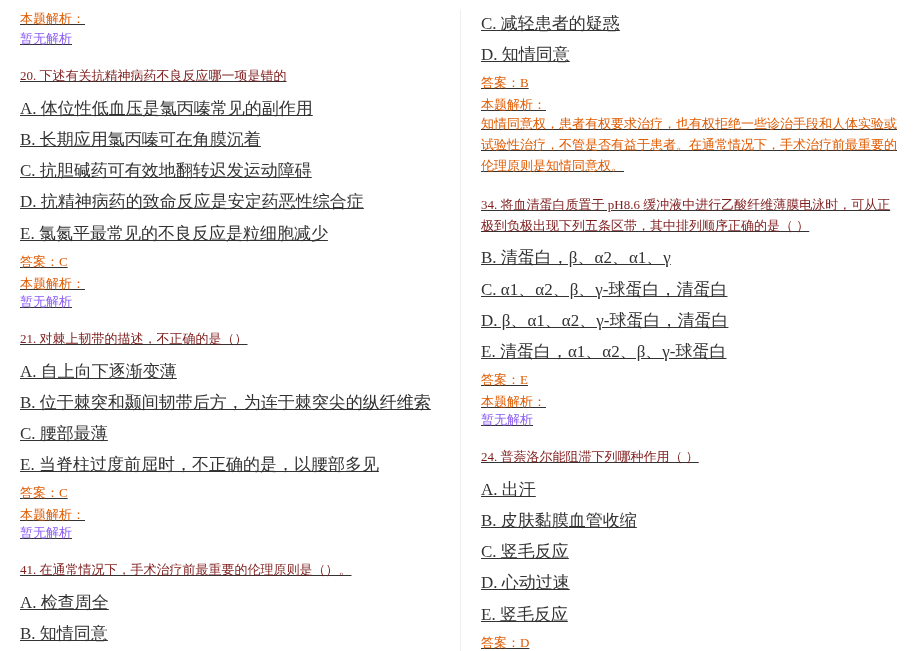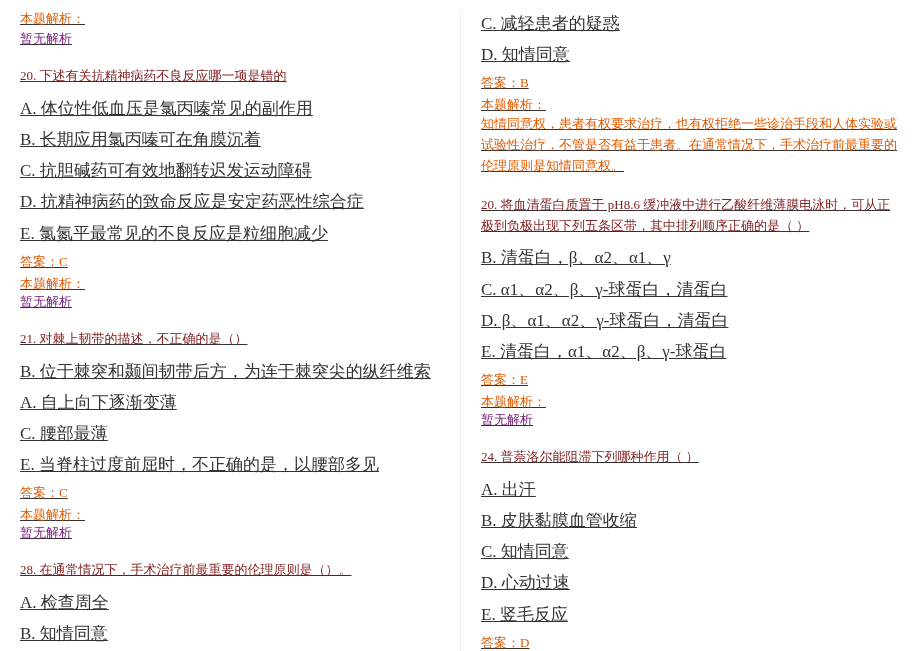--- a/index.html
+++ b/index.html
@@ -52,21 +52,21 @@
       color: #e05a00;
       font-size: 13px;
       margin-top: 4px;
     }
     .analysis-content {
       color: #e05a00;
       font-size: 13px;
       line-height: 1.6;
     }
     .no-analysis {
-      color: #701a75;
+      color: #8b5cf6;
       font-size: 13px;
     }
     .section-title {
       color: #e05a00;
       font-size: 13px;
       margin-bottom: 2px;
     }
   </style>
 </head>
 <body>
@@ -89,68 +89,68 @@
       <div class="option">E. 氯氮平最常见的不良反应是粒细胞减少</div>
       <div class="answer-line">
         <span>答案：</span><span>C</span>
       </div>
       <div class="analysis-title">本题解析：</div>
       <div class="no-analysis">暂无解析</div>
     </div>
 
     <div class="question-block">
       <div class="question-title">21. 对棘上韧带的描述，不正确的是（）</div>
+      <div class="option">A. 自上向下逐渐变薄</div>
       <div class="option">B. 位于棘突和颞间韧带后方，为连于棘突尖的纵纤维索</div>
-      <div class="option">A. 自上向下逐渐变薄</div>
       <div class="option">C. 腰部最薄</div>
       <div class="option">E. 当脊柱过度前屈时，不正确的是，以腰部多见</div>
       <div class="answer-line">
         <span>答案：</span><span>C</span>
       </div>
       <div class="analysis-title">本题解析：</div>
       <div class="no-analysis">暂无解析</div>
     </div>
 
     <div class="question-block">
-      <div class="question-title">28. 在通常情况下，手术治疗前最重要的伦理原则是（）。</div>
+      <div class="question-title">41. 在通常情况下，手术治疗前最重要的伦理原则是（）。</div>
       <div class="option">A. 检查周全</div>
       <div class="option">B. 知情同意</div>
     </div>
   </div>
 
   <div class="right-column">
 
     <div class="question-block">
       <div class="option">C. 减轻患者的疑惑</div>
       <div class="option">D. 知情同意</div>
       <div class="answer-line">
         <span>答案：</span><span>B</span>
       </div>
       <div class="analysis-title">本题解析：</div>
       <div class="analysis-content">知情同意权，患者有权要求治疗，也有权拒绝一些诊治手段和人体实验或试验性治疗，不管是否有益于患者。在通常情况下，手术治疗前最重要的伦理原则是知情同意权。</div>
     </div>
 
     <div class="question-block">
-      <div class="question-title">20. 将血清蛋白质置于 pH8.6 缓冲液中进行乙酸纤维薄膜电泳时，可从正极到负极出现下列五条区带，其中排列顺序正确的是（    ）</div>
+      <div class="question-title">34. 将血清蛋白质置于 pH8.6 缓冲液中进行乙酸纤维薄膜电泳时，可从正极到负极出现下列五条区带，其中排列顺序正确的是（    ）</div>
       <div class="option">B. 清蛋白，β、α2、α1、γ</div>
       <div class="option">C. α1、α2、β、γ-球蛋白，清蛋白</div>
       <div class="option">D. β、α1、α2、γ-球蛋白，清蛋白</div>
       <div class="option">E. 清蛋白，α1、α2、β、γ-球蛋白</div>
       <div class="answer-line">
         <span>答案：</span><span>E</span>
       </div>
       <div class="analysis-title">本题解析：</div>
       <div class="no-analysis">暂无解析</div>
     </div>
 
     <div class="question-block">
       <div class="question-title">24. 普萘洛尔能阻滞下列哪种作用（  ）</div>
       <div class="option">A. 出汗</div>
       <div class="option">B. 皮肤黏膜血管收缩</div>
-      <div class="option">C. 知情同意</div>
+      <div class="option">C. 竖毛反应</div>
       <div class="option">D. 心动过速</div>
       <div class="option">E. 竖毛反应</div>
       <div class="answer-line">
         <span>答案：</span><span>D</span>
       </div>
       <div class="analysis-title">本题解析：</div>
       <div class="no-analysis">暂无解析</div>
     </div>
   </div>
 </div>

